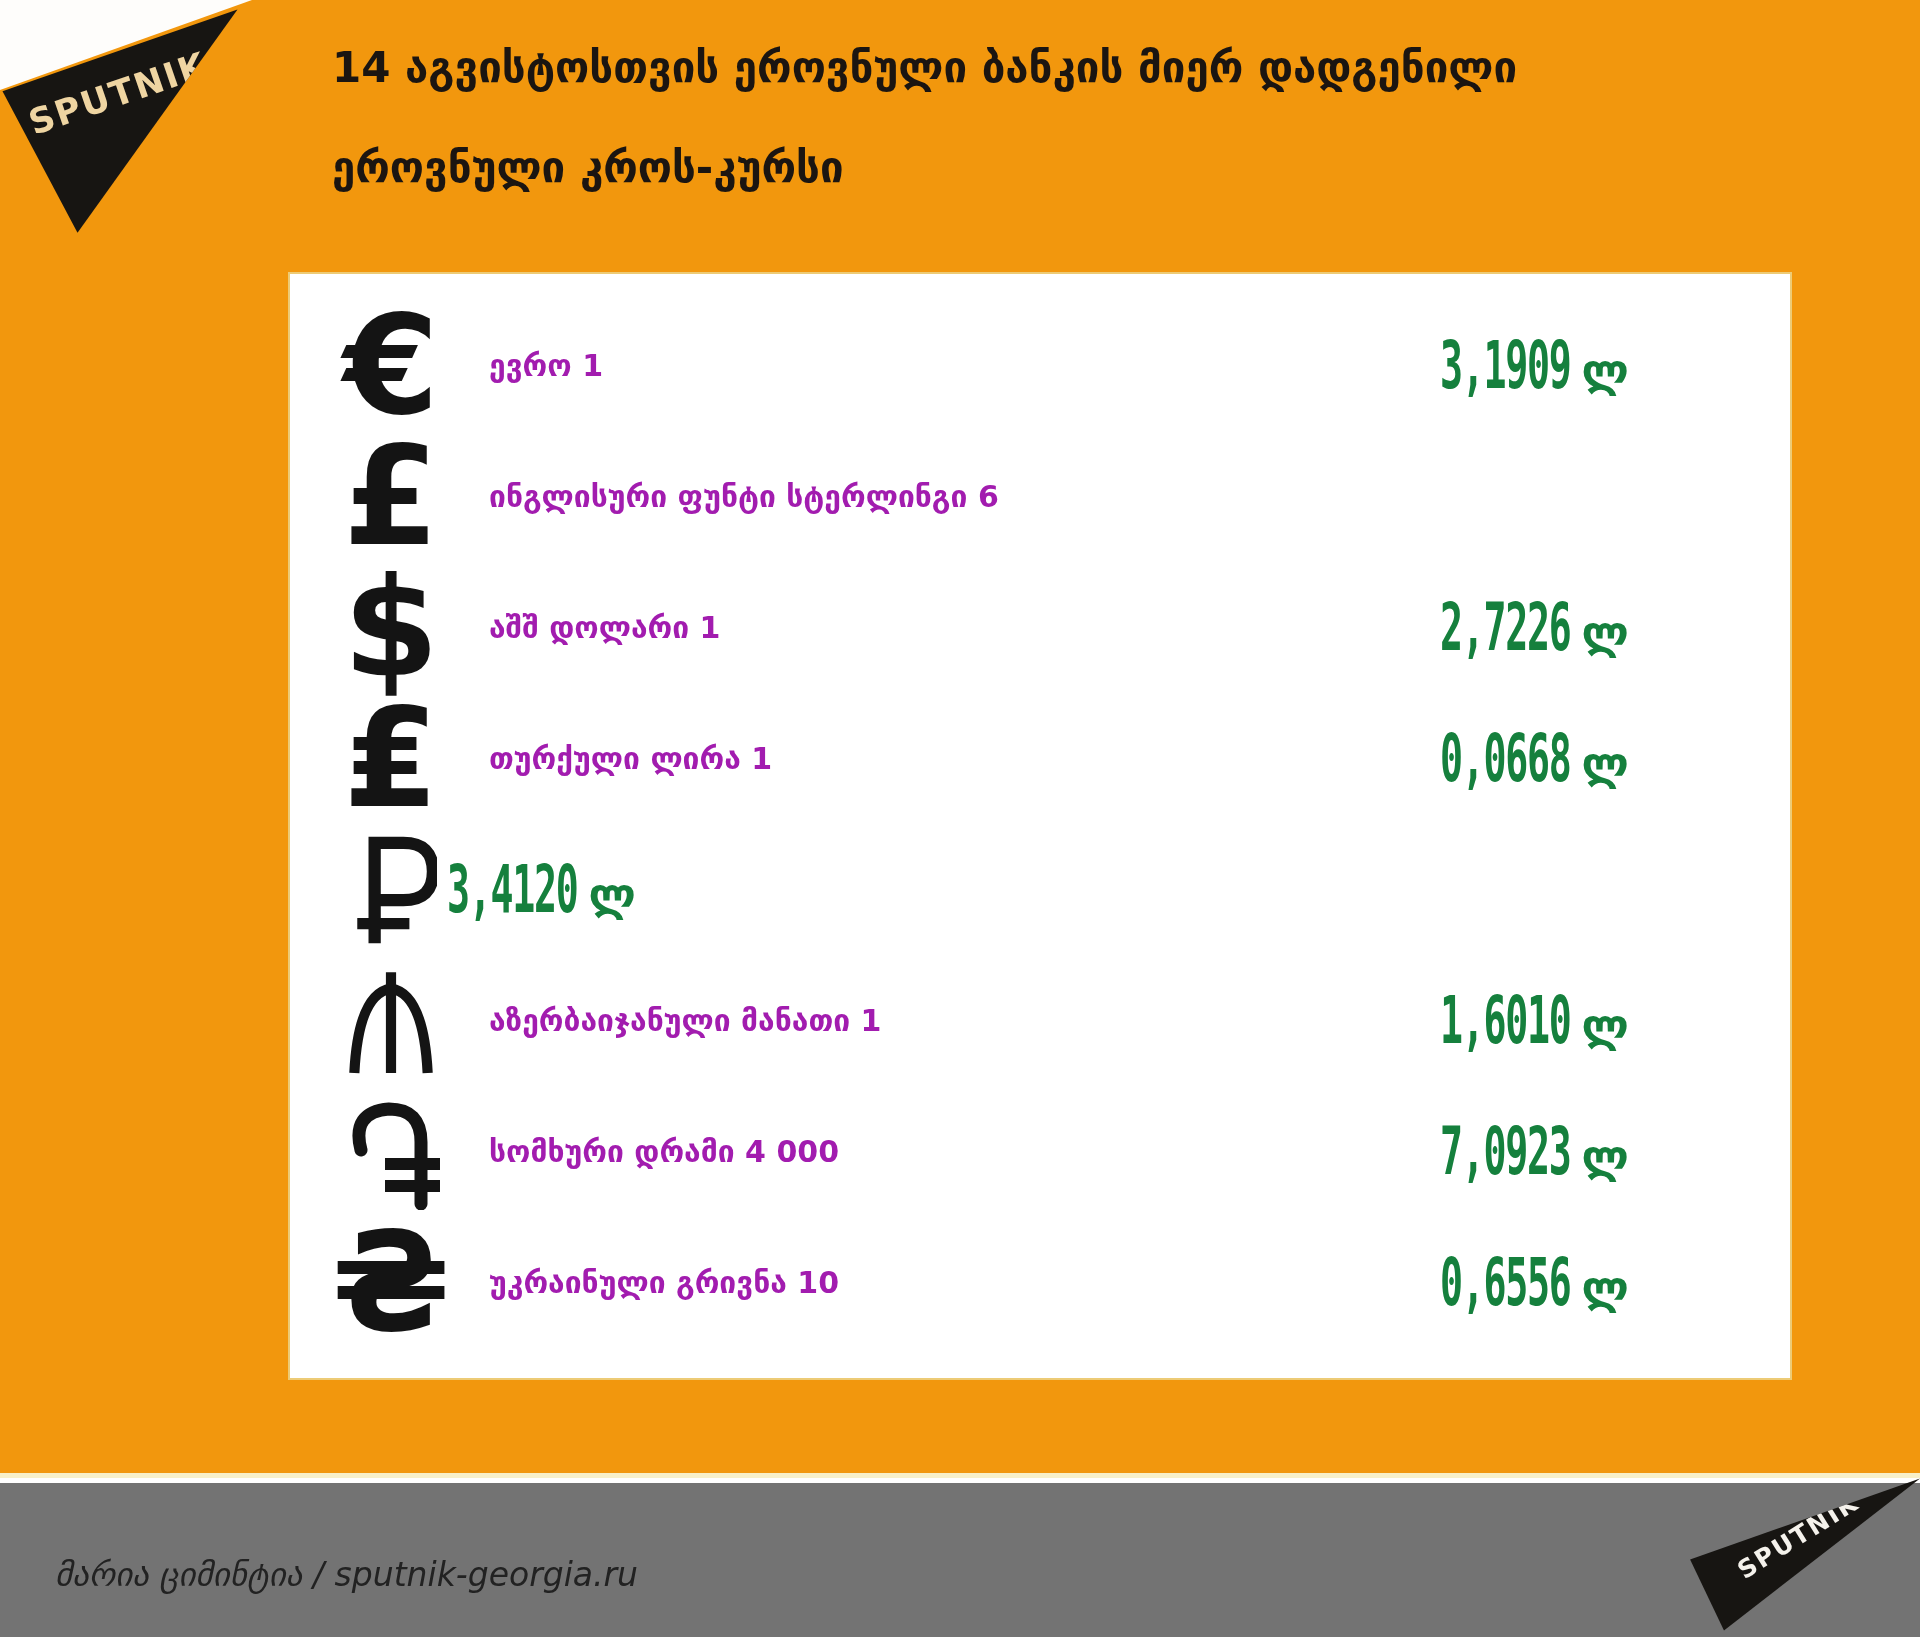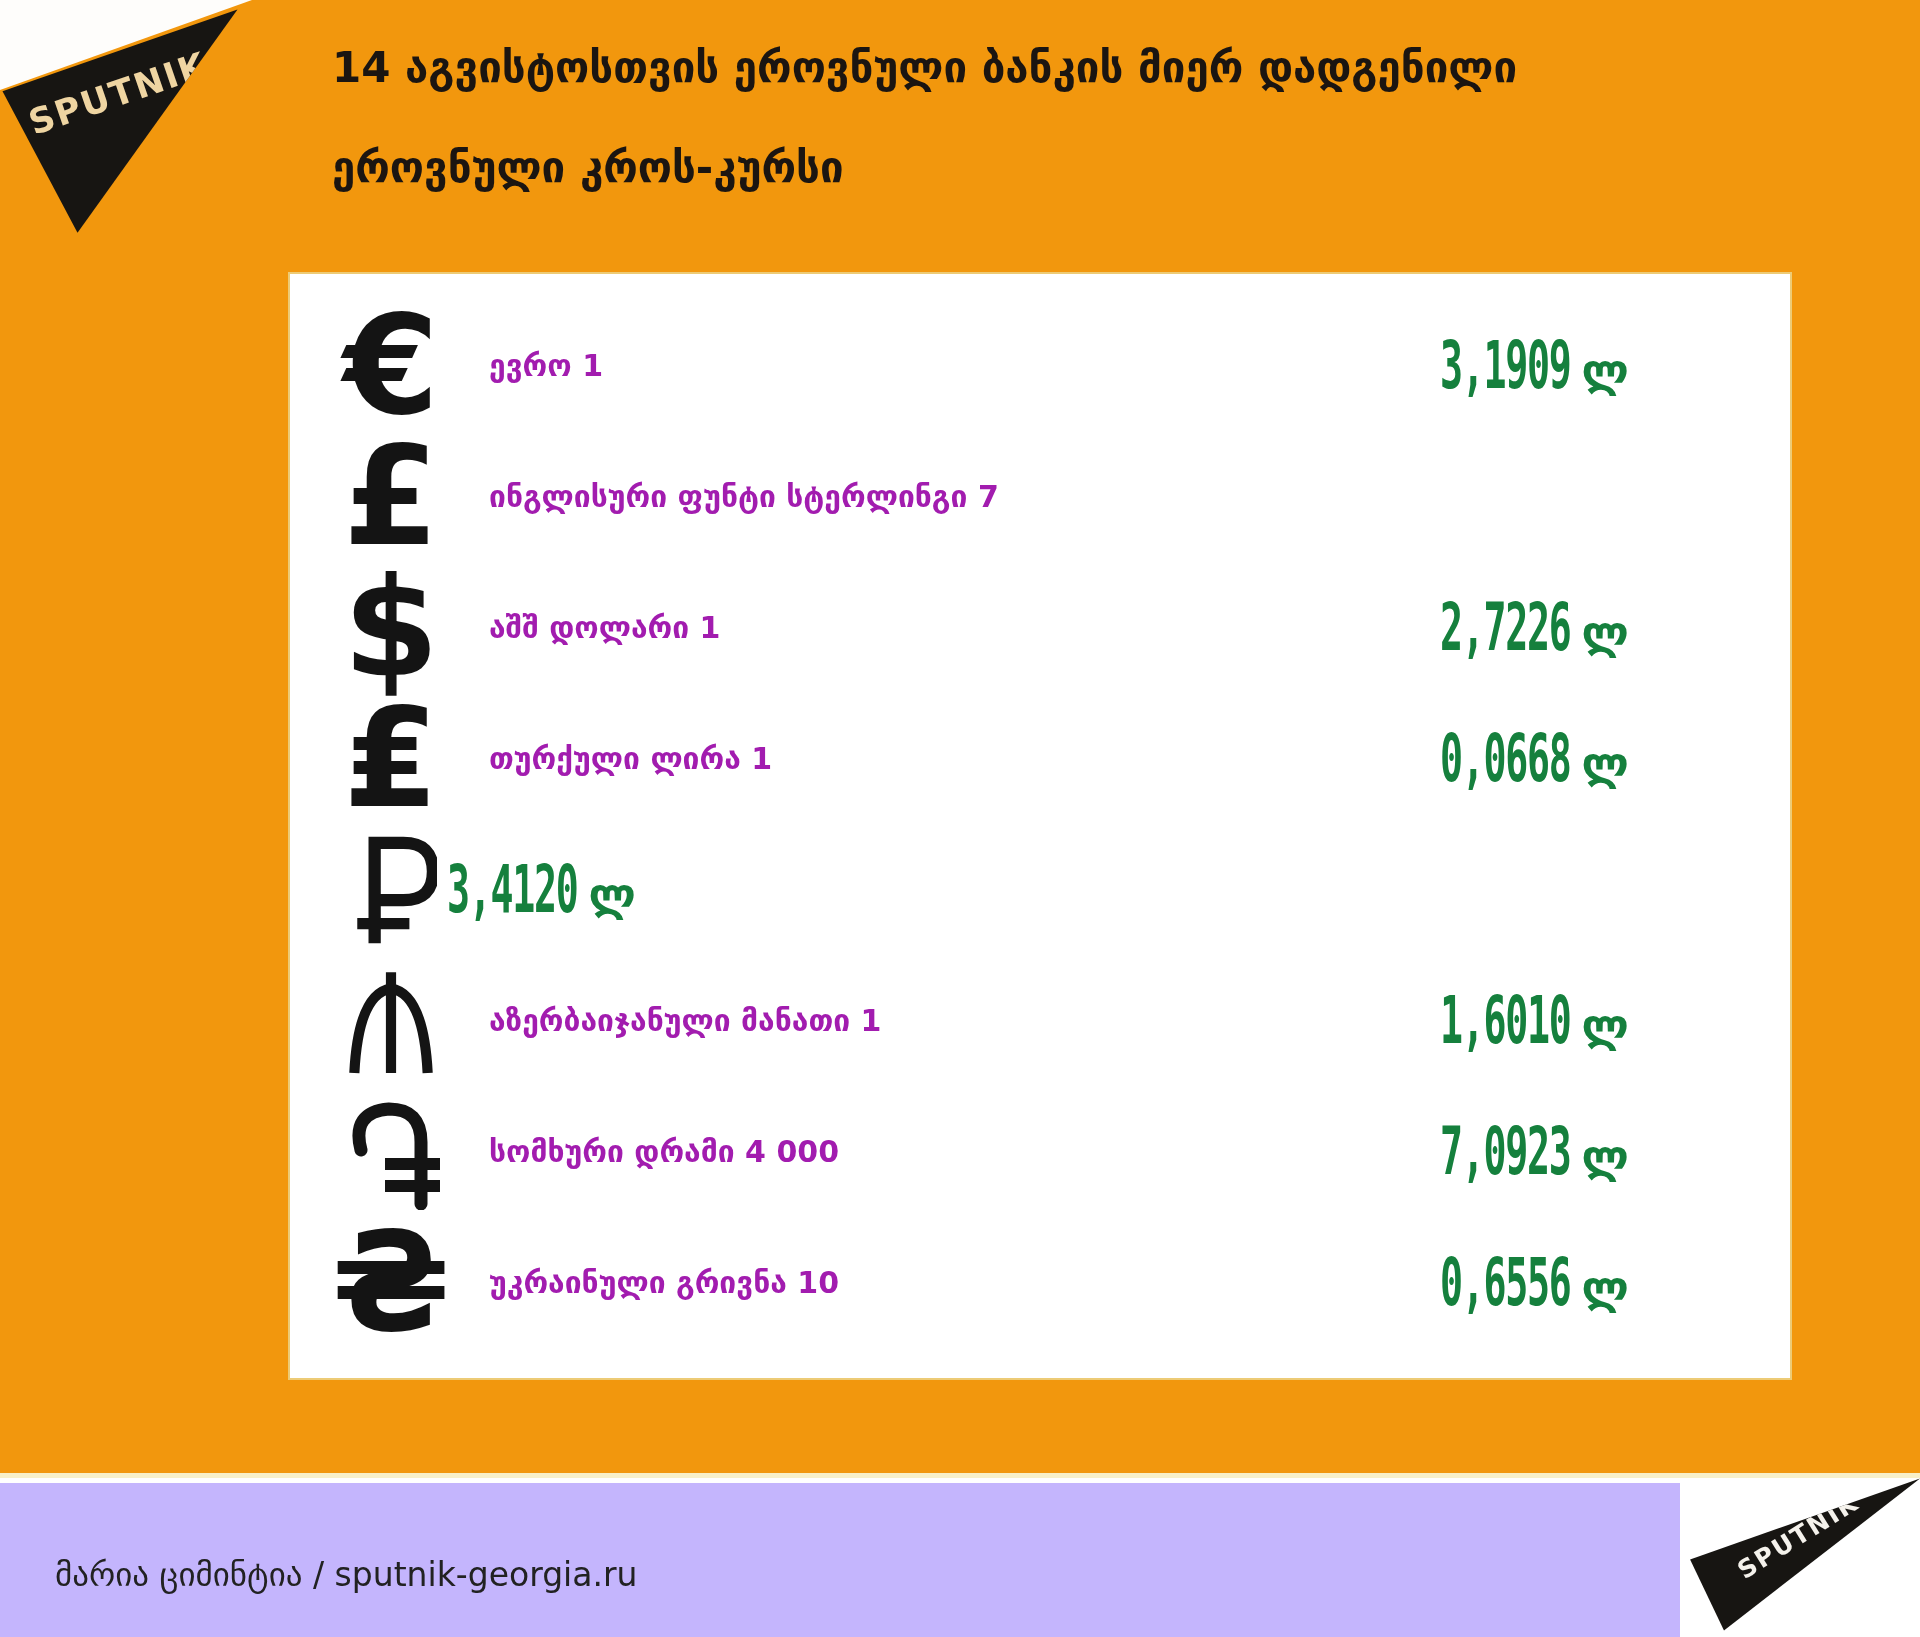--- a/index.html
+++ b/index.html
@@ -67,22 +67,23 @@
     font-size:58px; font-weight:bold; letter-spacing:-2px;
     transform:scale(0.66, 1.12); transform-origin:left center;
   }
   .row-value .lari {
     display:inline-block; margin-left:-56px;
     font-size:44px; font-weight:bold;
   }
 
   
   .footer {
-    position:absolute; left:0; top:1483px; width:1680px; height:154px;
-    background:#c4b5fd;
+    position:absolute; left:0; top:1483px; width:1920px; height:154px;
+    background:#737373;
+    font-style:italic;
   }
   .credit {
     position:absolute; left:55px; top:72px;
     font-size:33px; color:#222222; white-space:nowrap;
   }
   .pennant-bottom {
     position:absolute; left:1678px; top:1472px; width:242px; height:165px;
     background:#171512;
     clip-path:polygon(100% 4%, 5% 53%, 19% 96%);
   }
@@ -113,21 +114,21 @@
   <div class="rate-row">
     <span class="row-icon">€</span>
     <span class="row-label">ევრო 1</span>
     <span class="row-value">
       <span class="num">3,1909</span><span class="lari">ლ</span>
     </span>
   </div>
 
   <div class="rate-row">
     <span class="row-icon">£</span>
-    <span class="row-label">ინგლისური ფუნტი სტერლინგი 7</span>
+    <span class="row-label">ინგლისური ფუნტი სტერლინგი 6</span>
   </div>
 
   <div class="rate-row">
     <span class="row-icon">$</span>
     <span class="row-label">აშშ დოლარი 1</span>
     <span class="row-value">
       <span class="num">2,7226</span><span class="lari">ლ</span>
     </span>
   </div>
 

